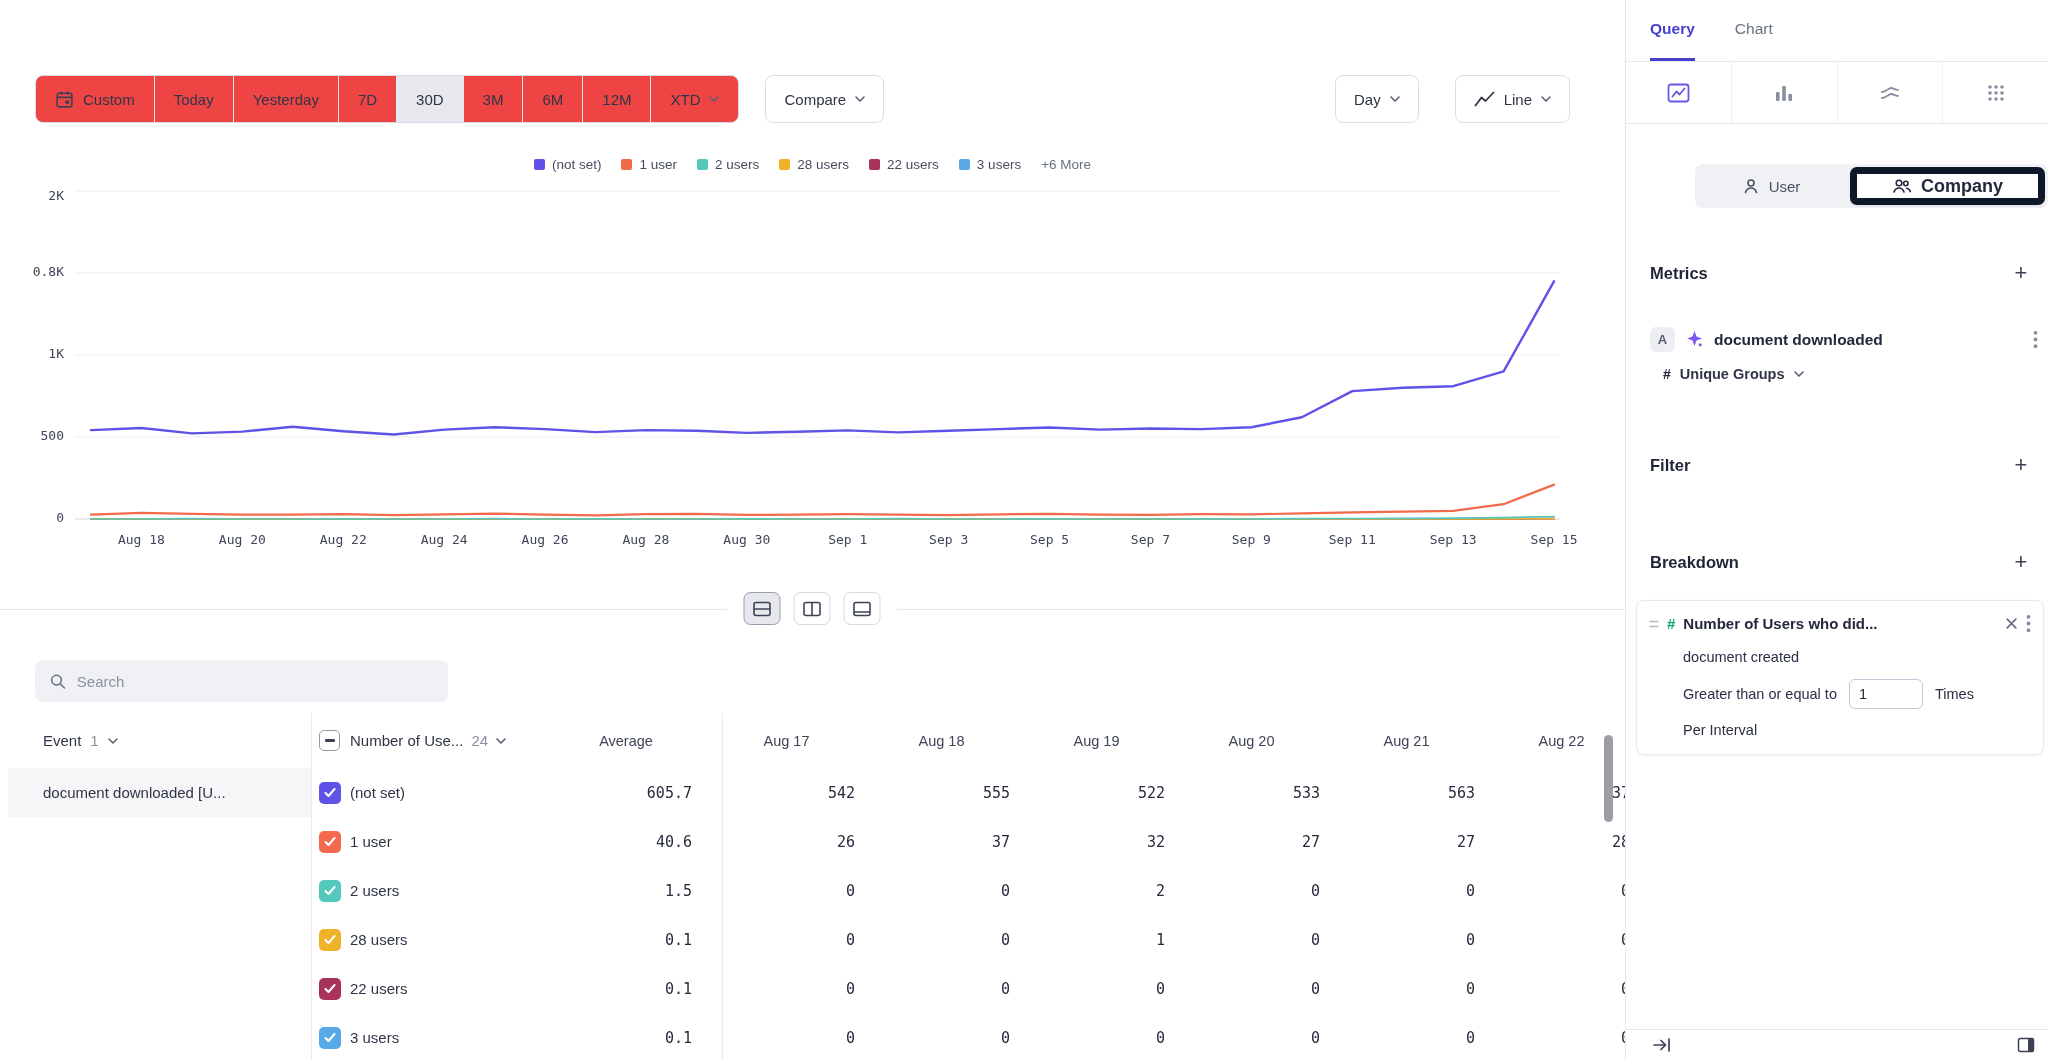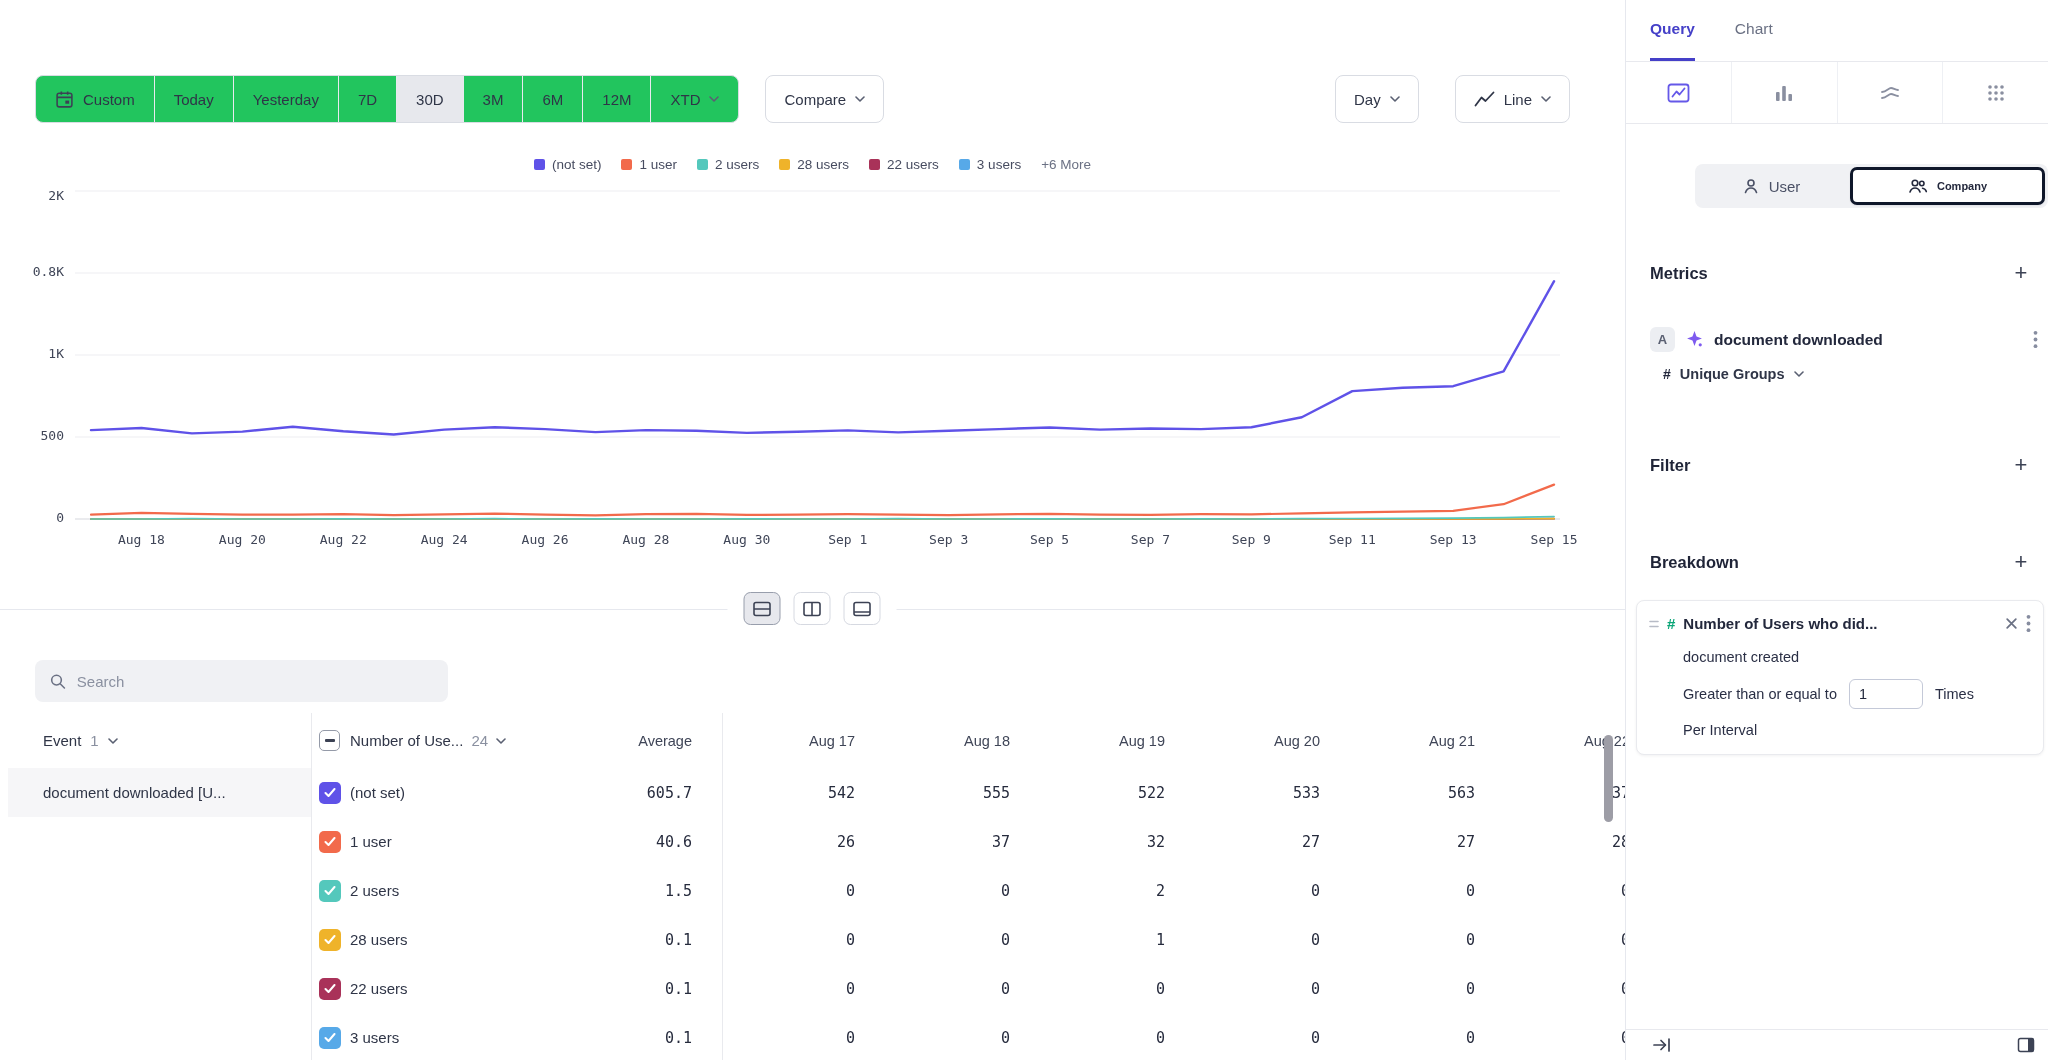--- a/index.html
+++ b/index.html
@@ -10,21 +10,21 @@
     background: #fff;
     position: relative;
     overflow: hidden;
   }
 
   
   .main { position:absolute; left:0; top:0; width:1625px; height:1060px; overflow:hidden; background:#fff; }
 
   
   .toolbar { position:absolute; top:75px; left:35px; right:55px; height:48px; display:flex; align-items:center; }
-  .range-group { display:flex; align-items:stretch; height:48px; border:1px solid #d9dce3; border-radius:8px; overflow:hidden; background:#22c55e; }
+  .range-group { display:flex; align-items:stretch; height:48px; border:1px solid #d9dce3; border-radius:8px; overflow:hidden; background:#ef4444; }
   .range-btn { display:flex; align-items:center; gap:9px; padding:0 19px; font-size:15px; color:#2f3547; border-left:1px solid #e8eaef; cursor:pointer; white-space:nowrap; }
   .range-btn:first-child { border-left:none; }
   .range-btn.selected { background:#e7e8ed; }
   .btn { height:48px; display:flex; align-items:center; gap:9px; border:1px solid #d9dce3; border-radius:8px; padding:0 18px; font-size:15px; color:#2f3547; background:#fff; cursor:pointer; white-space:nowrap; }
   .compare { margin-left:26px; }
   .toolbar .spacer { flex:1; }
   .chev { color:#5a6072; flex:none; }
 
   
   .legend { position:absolute; top:157px; left:0; right:0; display:flex; justify-content:center; align-items:center; gap:20px; font-size:13.5px; color:#474c60; }
@@ -55,42 +55,42 @@
   .table-wrap { position:absolute; top:713px; left:0; right:0; bottom:0; }
   .left-col { position:absolute; top:0; left:8px; width:304px; bottom:0; border-right:1px solid #e9eaee; background:#fff; }
   .left-header { height:55px; display:flex; align-items:center; padding-left:35px; gap:9px; font-size:15px; color:#2f3547; }
   .left-count { color:#8a90a0; }
   .left-item { height:49px; display:flex; align-items:center; padding-left:35px; font-size:15px; color:#2f3547; background:#f6f6f8; white-space:nowrap; overflow:hidden; cursor:pointer; }
   .grid { position:absolute; left:304px; top:0; right:0; bottom:0; overflow:hidden; }
   .grid-header, .grid-row { display:grid; grid-template-columns:46px 210px 158px repeat(6,155px); width:1360px; align-items:center; }
   .grid-header { height:55px; }
   .grid-row { height:49px; }
   .cell-name { display:flex; align-items:center; gap:8px; font-size:15px; color:#2f3547; white-space:nowrap; overflow:hidden; }
-  .hdr-num { text-align:right; padding-right:18px; font-size:14.5px; color:#3f4557; white-space:nowrap; }
+  .hdr-num { text-align:center; padding-right:18px; font-size:14.5px; color:#3f4557; white-space:nowrap; }
   .hdr-avg { padding-right:26px; }
   .val { font-family:"DejaVu Sans Mono", monospace; font-size:15px; color:#262b3d; text-align:right; padding-right:18px; white-space:nowrap; }
   .val-avg { padding-right:26px; }
   .cb { width:22px; height:22px; border-radius:5px; margin-left:15px; display:flex; align-items:center; justify-content:center; cursor:pointer; }
   .hdr-check { width:21px; height:21px; border:1.5px solid #949aa8; border-radius:5px; margin-left:15px; display:flex; align-items:center; justify-content:center; background:#fff; cursor:pointer; }
   .hdr-check .dash { width:10px; height:2.5px; background:#3c4254; border-radius:1px; }
   .vline { position:absolute; left:722px; top:0; bottom:0; width:1px; background:#e9eaee; }
   .vscroll { position:absolute; left:1604px; top:735px; width:9px; height:87px; border-radius:5px; background:#9d9da6; cursor:pointer; }
 
   
   .side { position:absolute; top:0; left:1625px; width:423px; height:1060px; border-left:1px solid #e6e8ee; background:#fff; }
   .qtabs { height:62px; border-bottom:1px solid #e8e9ee; display:flex; align-items:stretch; padding-left:24px; gap:40px; }
   .qtab { display:flex; align-items:center; font-size:15.5px; color:#6b7184; border-bottom:3px solid transparent; cursor:pointer; }
   .qtab.active { color:#4540c8; font-weight:700; border-bottom-color:#4540c8; }
   .viztabs { height:62px; border-bottom:1px solid #e8e9ee; display:flex; }
   .viztab { flex:1; display:flex; align-items:center; justify-content:center; border-right:1px solid #eef0f4; color:#8a8fa0; cursor:pointer; }
   .viztab:last-child { border-right:none; }
   .viztab.active { color:#6558e8; }
   .segmented { position:absolute; top:164px; left:69px; right:0; height:44px; background:#f0f1f4; border-radius:8px; display:flex; }
   .seg-user { width:152px; display:flex; align-items:center; justify-content:center; gap:9px; color:#4a5065; font-size:15px; cursor:pointer; }
-  .seg-company { flex:1; background:#fff; border:3px solid #0f172a; border-radius:7px; margin:3px; display:flex; align-items:center; justify-content:center; gap:9px; font-size:11px; font-weight:700; color:#23283c; box-shadow:0 1px 2px rgba(20,20,40,.07); cursor:pointer; }
+  .seg-company { flex:1; background:#fff; border:7px solid #0f172a; border-radius:7px; margin:3px; display:flex; align-items:center; justify-content:center; gap:9px; font-size:18px; font-weight:700; color:#23283c; box-shadow:0 1px 2px rgba(20,20,40,.07); cursor:pointer; }
   .sec-h { position:absolute; left:24px; font-size:16.5px; font-weight:700; color:#1f2437; }
   .plus { position:absolute; right:14px; width:26px; height:26px; display:flex; align-items:center; justify-content:center; font-size:22px; font-weight:400; color:#3c4254; cursor:pointer; }
   .metric-row1 { position:absolute; top:327px; left:24px; right:10px; display:flex; align-items:center; gap:11px; }
   .m-badge { width:25px; height:25px; border-radius:6px; background:#eceef2; color:#5a6072; font-size:13px; font-weight:700; display:flex; align-items:center; justify-content:center; flex:none; }
   .m-name { font-size:15.5px; font-weight:700; color:#23283c; flex:1; white-space:nowrap; overflow:hidden; cursor:pointer; }
   .metric-row2 { position:absolute; top:366px; left:37px; display:flex; align-items:center; gap:9px; cursor:pointer; }
   .hash-dark { font-size:14px; font-weight:700; color:#23283c; }
   .m-measure { font-size:14.5px; font-weight:700; color:#2f3547; }
   .kebab { cursor:pointer; flex:none; display:flex; align-items:center; }
   .bd-card { position:absolute; top:600px; left:10px; right:4px; border:1px solid #e9eaee; border-radius:8px; background:#fff; box-shadow:0 1px 3px rgba(20,20,40,.06); padding:13px 12px 16px 12px; }

